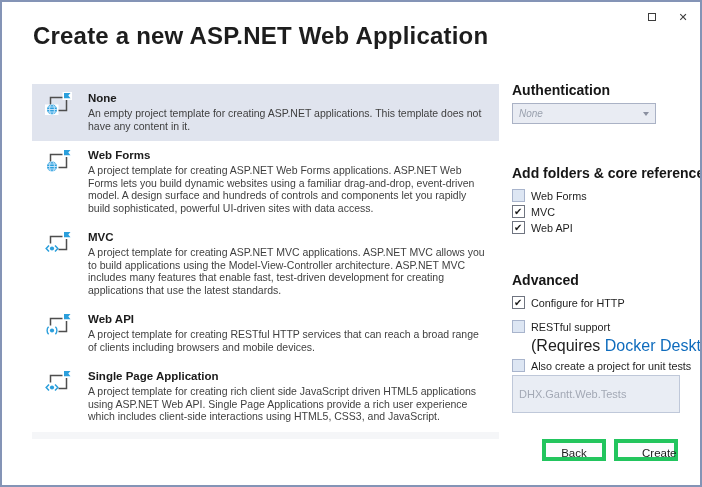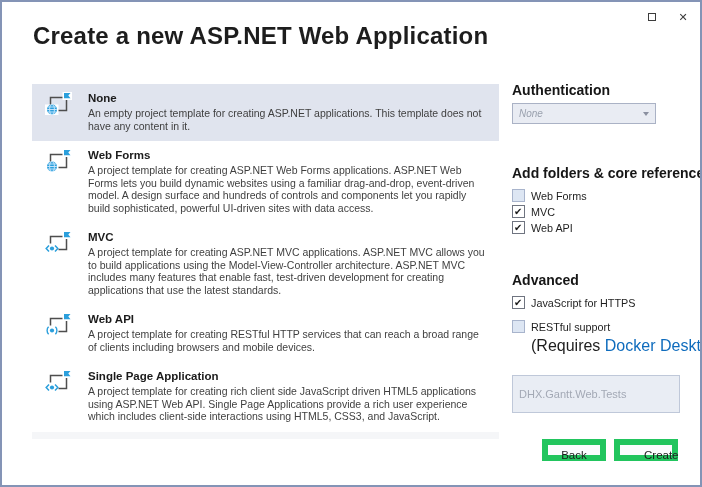--- a/index.html
+++ b/index.html
@@ -71,21 +71,21 @@
 
   .unit-test-input {
     position:absolute; left:510px; top:373px; width:168px; height:38px;
     background:#e9edf4; border:1px solid #bfc8d9; color:#a3a9b5;
     font-size:11px; padding:0 6px; font-family:Liberation Sans, sans-serif;
   }
 
   
   .btn {
     position:absolute; top:437px; height:22px; width:64px;
-    background:#fbfcfe; border:6px solid #22c55e;
+    background:#fbfcfe; border:4px solid #22c55e;
     font-size:11.5px; color:#1c1c1c; text-align:center; line-height:20px; cursor:pointer;
   }
   .btn-back { left:540px; }
   .btn-create { left:612px;padding-left:24px; }
 </style>
 </head>
 <body>
 
 <svg width="0" height="0" style="position:absolute">
   <defs>
@@ -257,28 +257,32 @@
   </div>
   <div class="cb-row checked" style="top:218px">
     <span class="cb-box"></span>
     <span class="cb-label">Web API</span>
   </div>
 
   <div class="side-heading" style="top:270px">Advanced</div>
 
   <div class="cb-row checked" style="top:293px">
     <span class="cb-box"></span>
-    <span class="cb-label">JavaScript for HTTPS</span>
+    <span class="cb-label">Configure for HTTP</span>
   </div>
   <div class="cb-row" style="top:317px">
     <span class="cb-box"></span>
     <span class="cb-label">RESTful support</span>
   </div>
 
   <div class="docker-note"><span>(Requires </span><span class="link">Docker Desktop</span><span>)</span></div>
 
+  <div class="cb-row" style="top:356px">
+    <span class="cb-box"></span>
+    <span class="cb-label">Also create a project for unit tests</span>
+  </div>
 
   <input class="unit-test-input" disabled="" value="DHX.Gantt.Web.Tests" style="">
 
   <button class="btn btn-back">Back</button>
   <button class="btn btn-create">Create</button>
 
 </div>
 
 </body></html>

